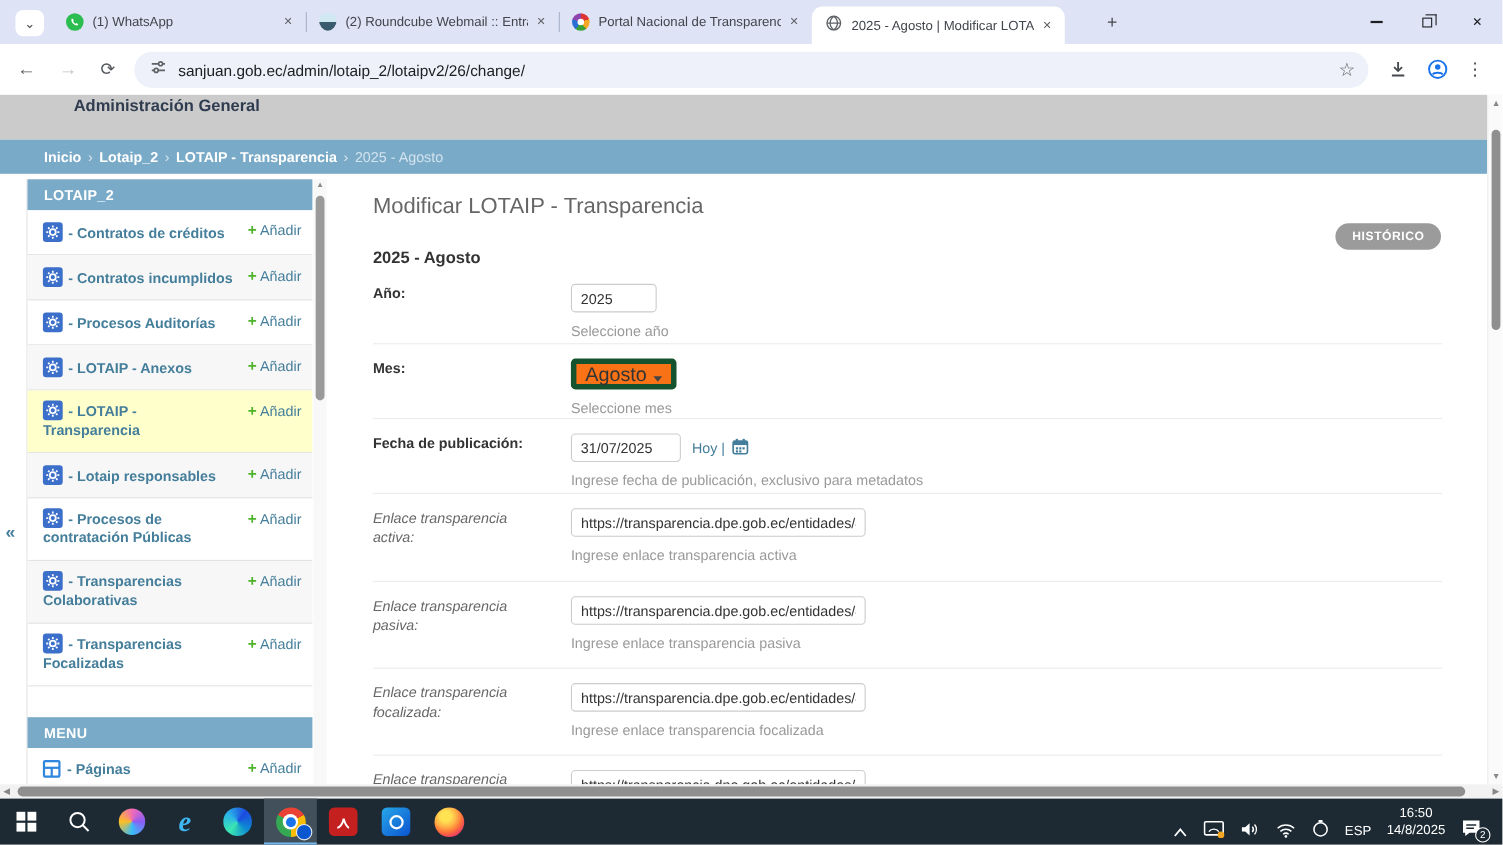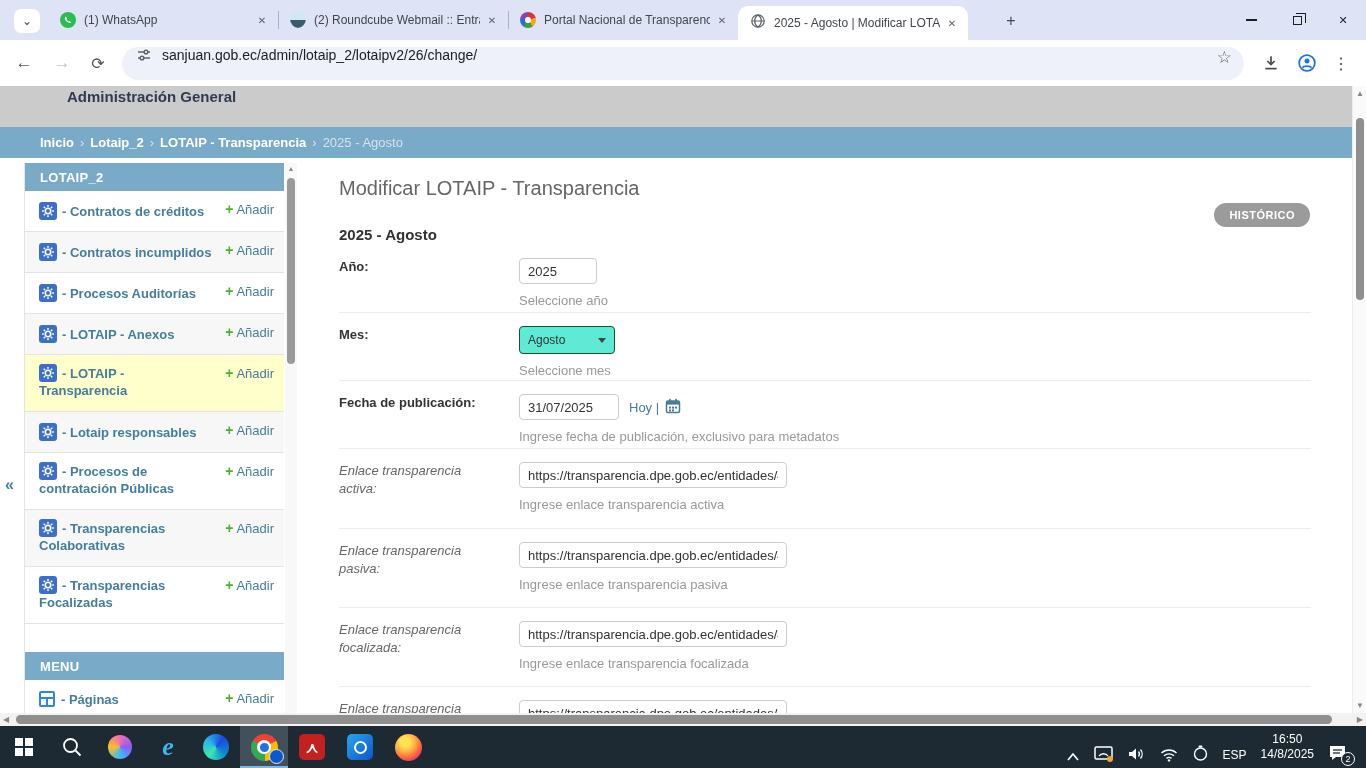--- a/index.html
+++ b/index.html
@@ -28,21 +28,21 @@
   .ic-min { width:11px; height:1.4px; background:#1d1f23; display:inline-block; }
   .ic-restore { width:9px; height:9px; border:1.3px solid #1d1f23; position:relative; display:inline-block; }
   .ic-restore::before { content:""; position:absolute; left:2px; top:-4px; width:9px; height:9px; border:1.3px solid #1d1f23; border-left:none; border-bottom:none; }
 
   
   .toolbar { position:absolute; left:0; top:40px; width:1366px; height:46px; background:#fff; }
   .navbtn { position:absolute; top:11px; width:24px; height:24px; font-size:17px; color:#53575c;
     display:flex; align-items:center; justify-content:center; }
   .navbtn.disabled { color:#c1c5cb; }
   .omnibox { position:absolute; left:122px; top:7px; width:1122px; height:33px; background:#eef1f9; border-radius:17px;
-    display:flex; align-items:flex-start; padding:0 12px 0 14px; }
+    display:flex; align-items:center; padding:0 12px 0 14px; }
   .omni-url { flex:1; font-size:14px; color:#202124; margin-left:10px; white-space:nowrap; overflow:hidden; }
   .tbright { position:absolute; top:10px; display:flex; align-items:center; justify-content:center; width:26px; height:26px; }
 
   
   .page { position:absolute; left:0; top:86px; width:1352px; height:627px; background:#fff; overflow:hidden; }
   .siteband { position:absolute; left:0; top:0; width:100%; height:41px; background:#cbcbcb; }
   .siteband a { position:absolute; left:67px; top:2px; font-size:15px; color:#2f3b4f; font-weight:bold; text-decoration:none; }
   .crumbs { position:absolute; left:0; top:41px; width:100%; height:31px; background:#79aac7; font-size:13px;
     display:flex; align-items:center; padding-left:40px; gap:6px; }
   .crumbs .lnk { color:#fff; font-weight:bold; }
@@ -82,21 +82,21 @@
   .frow { display:flex; border-bottom:1px solid #ececec; padding-top:13px; }
   .frow .lab { width:180px; font-size:13px; color:#333; font-weight:bold; padding-right:10px; line-height:18px; }
   .frow .lab.opt { color:#666; font-weight:normal; width:180px;font-style:italic; }
   .frow .lab.opt span { display:block; width:145px; }
   .ctl input { height:26px; border:1px solid #ccc; border-radius:4px; font-size:13px; color:#333; padding:0 8px;
     font-family:"Liberation Sans",sans-serif; background:#fff; }
   .in-anio { width:78px; }
   .in-fecha { width:100px; }
   .in-url { width:268px; }
   .helper { font-size:13px; color:#999; margin-top:9px; }
-  .selectbox { width:96px; height:28px; border:1px solid #14532d; border-radius:4px; background:#5eead4; font-size:12px; color:#333;
+  .selectbox { width:96px; height:28px; border:5px solid #14532d; border-radius:4px; background:#f97316; font-size:18px; color:#333;
     display:inline-flex; align-items:center; padding:0 8px; position:relative; }
   .selectbox .car { position:absolute; right:8px; top:11px; width:0; height:0; border-left:4px solid transparent;
     border-right:4px solid transparent; border-top:5px solid #444; }
   .todaywrap { display:inline-flex; align-items:center; margin-left:10px; gap:6px; font-size:13px; color:#447e9b; }
   .r-anio { height:68px; } .r-mes { height:68px; } .r-fecha { height:68px; }
   .r-activa { height:80px; } .r-pasiva { height:79px; } .r-focal { height:79px; } .r-extra { height:80px; border-bottom:none; }
 
   
   .vbar { position:absolute; left:1352px; top:86px; width:14px; height:627px; background:#fafafa; border-left:1px solid #ededed; }
   .vbar .arr { position:absolute; left:0; width:14px; text-align:center; font-size:8px; color:#888; }

